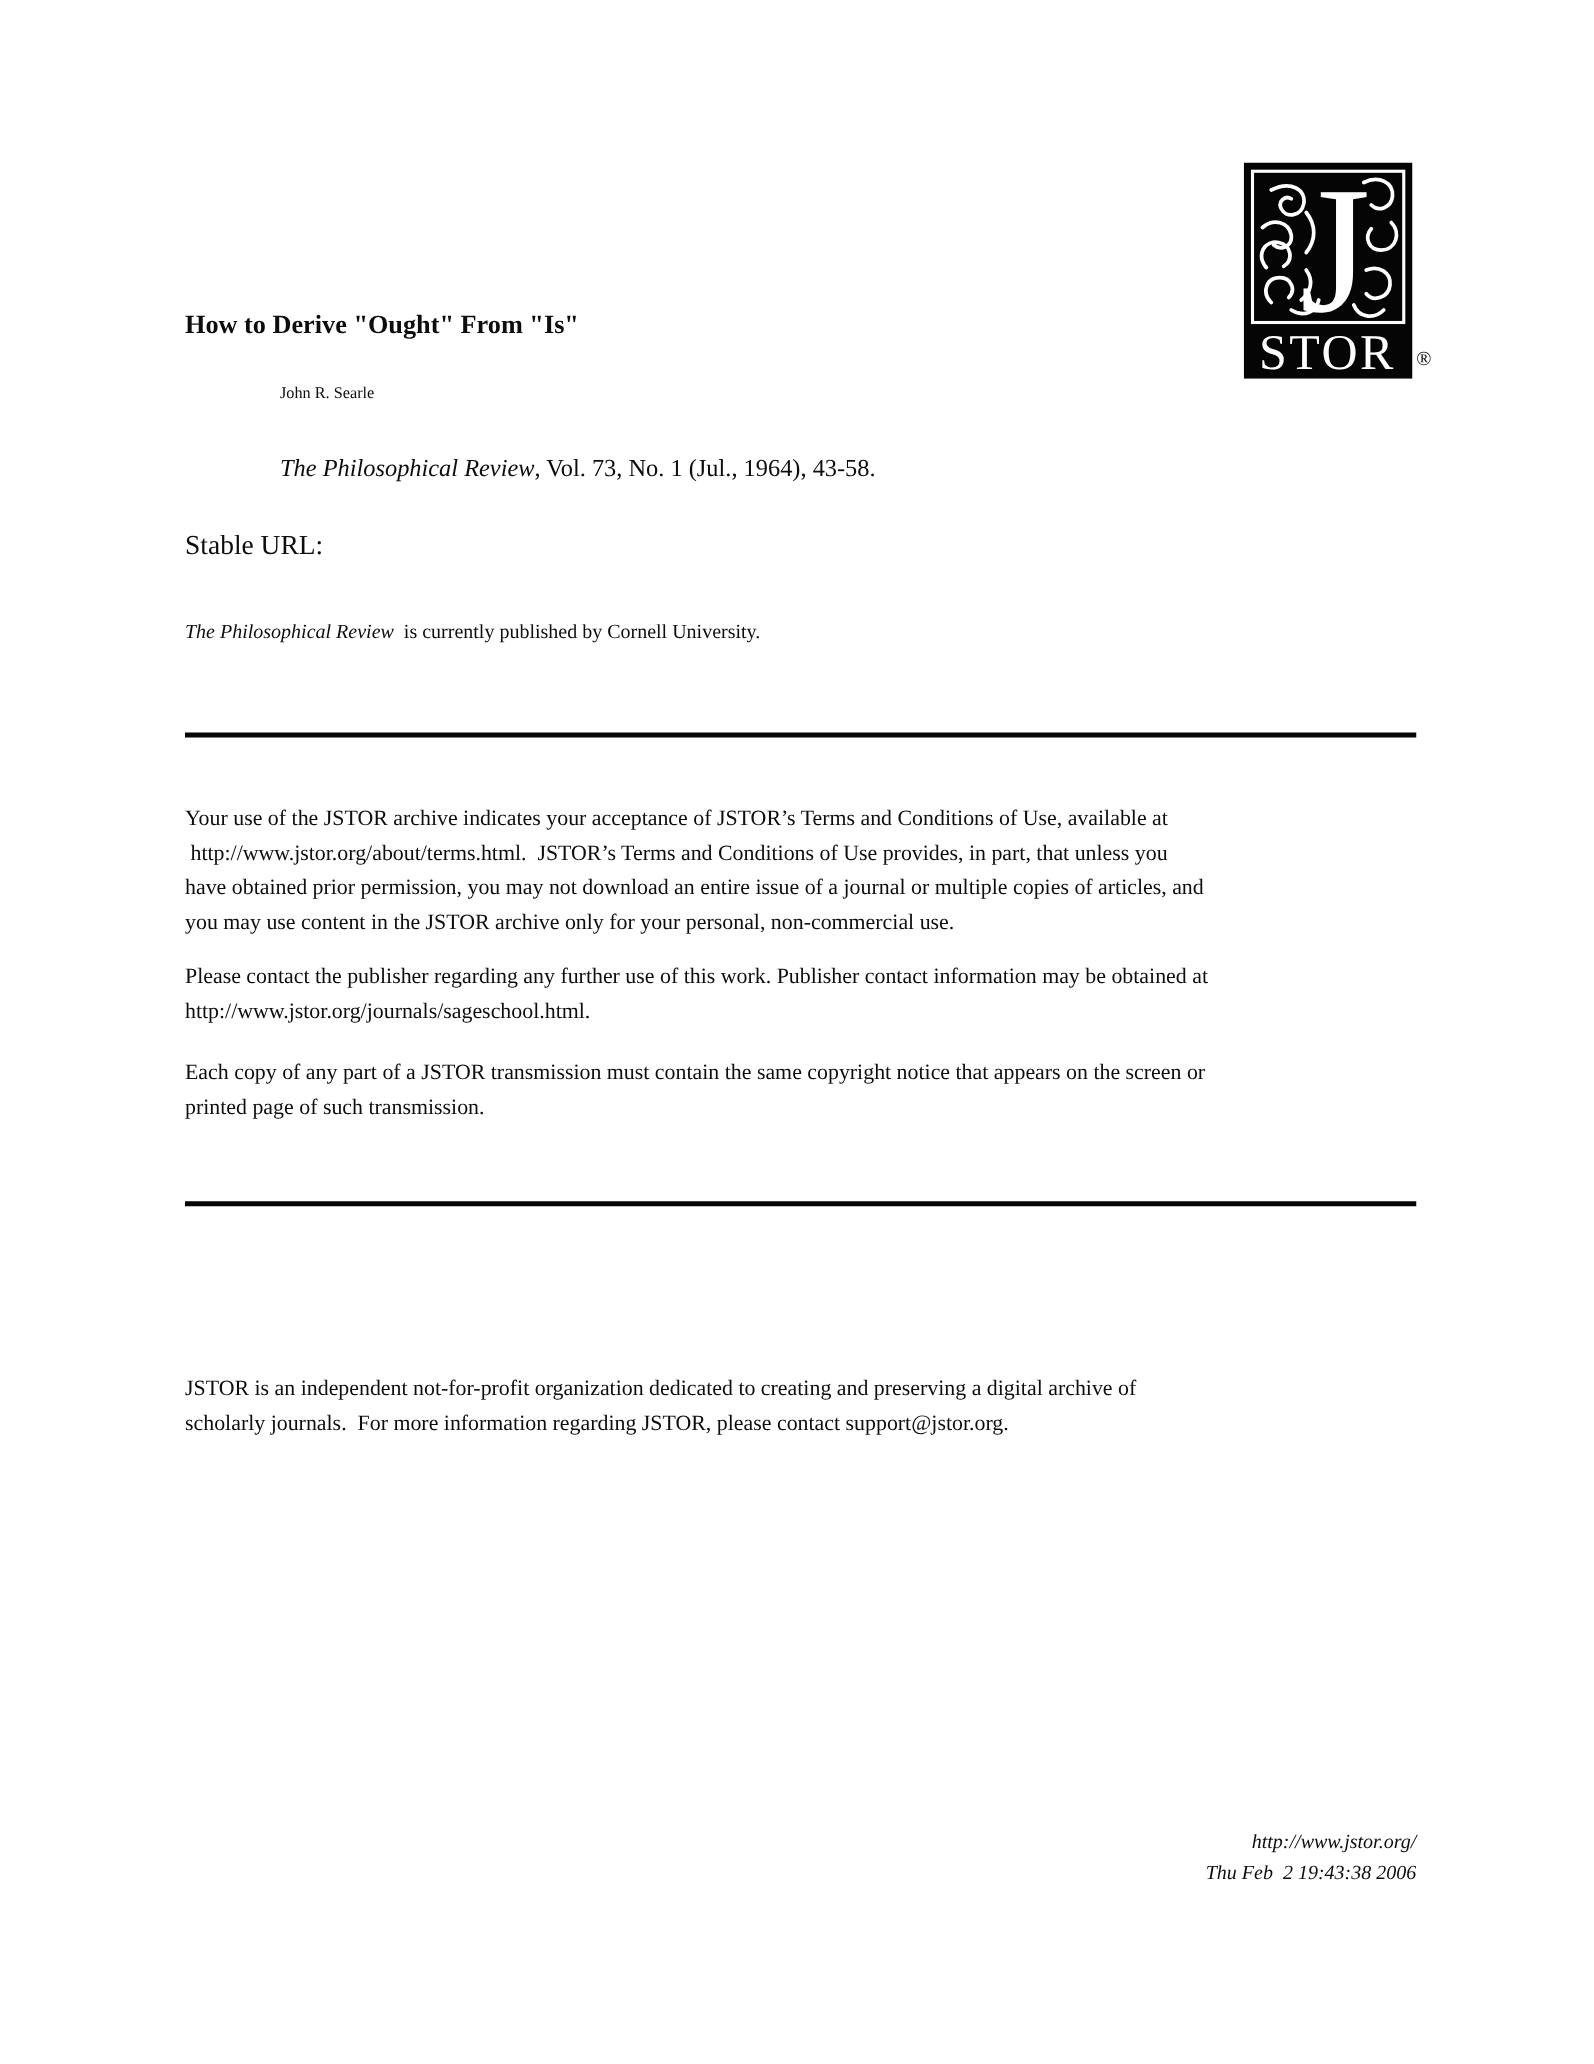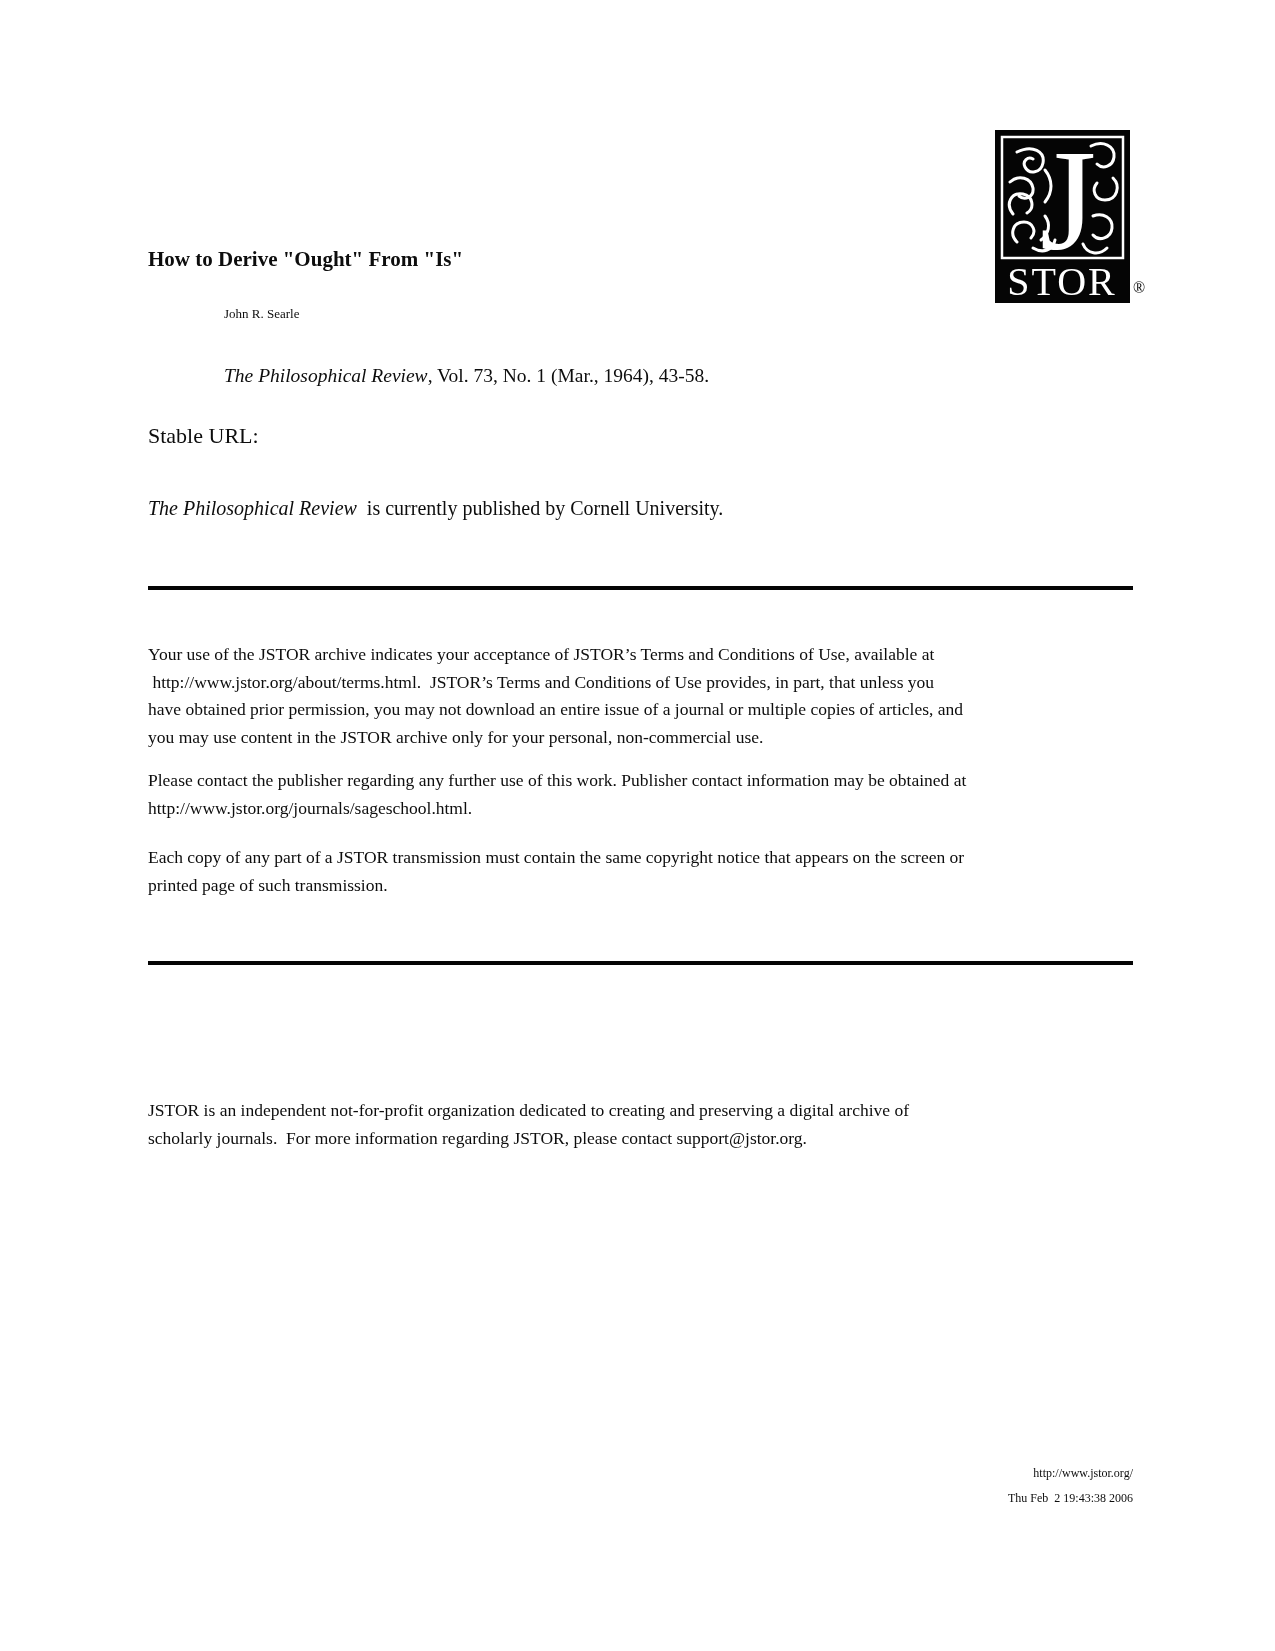--- a/index.html
+++ b/index.html
@@ -15,33 +15,33 @@
     position:absolute;left:148px;top:247px;
     font-size:21px;font-weight:bold;margin:0;
     white-space:pre-wrap;
   }
   .author{position:absolute;left:224px;top:306px;font-size:13px;}
   .journal{position:absolute;left:224px;top:365px;font-size:19.5px;}
   .italic{font-style:italic;}
   .pre{white-space:pre-wrap;}
   .stable-label{position:absolute;left:148px;top:423px;font-size:22px;}
   .stable-url{position:absolute;left:148px;top:451px;font-size:18px;}
-  .published{position:absolute;left:148px;top:497px;font-size:20px;}
+  .published{position:absolute;left:148px;top:497px;font-size:16px;}
   .rule{position:absolute;left:148px;width:985px;height:4px;background:#050505;}
   .rule-1{top:586px;}
   .rule-2{top:961px;}
   .para{position:absolute;left:148px;font-size:17.5px;line-height:27.6px;}
   .para-1{top:641px;}
   .para-2{top:767px;}
   .para-3{top:844px;}
   .para-4{top:1071px;margin-top:26px;}
   .line{white-space:pre-wrap;}
   .footer{
     position:absolute;right:142px;top:1461px;
-    text-align:right;font-size:12px;line-height:25px;
+    text-align:right;font-size:16px;line-height:25px;font-style:italic;
   }
   .logo{position:absolute;left:995px;top:130px;width:135px;height:173px;}
   .reg{position:absolute;left:1133px;top:279px;font-size:16px;}
 </style>
 </head>
 <body>
 
 <div class="page">
 
   <div class="logo">
@@ -62,21 +62,21 @@
         <path d="M50,86 C56,94 54,104 46,110"></path>
       </g>
       <text x="73" y="119" text-anchor="middle" font-size="145" font-family="'Liberation Serif','DejaVu Serif',serif" fill="#ffffff">J</text>
       <text x="67" y="165" text-anchor="middle" font-size="40" letter-spacing="2" font-family="'Liberation Serif','DejaVu Serif',serif" fill="#ffffff">STOR</text>
     </svg>
   </div>
   <span class="reg">®</span>
 
   <h1 class="title">How to Derive "Ought" From "Is"</h1>
   <div class="author">John R. Searle</div>
-  <div class="journal"><span class="italic">The Philosophical Review</span><span class="pre">, Vol. 73, No. 1 (Mar., 1964), 43-58.</span></div>
+  <div class="journal"><span class="italic">The Philosophical Review</span><span class="pre">, Vol. 73, No. 1 (Jul., 1964), 43-58.</span></div>
 
   <div class="stable-label">Stable URL:</div>
 
   <div class="published"><span class="italic">The Philosophical Review</span><span class="pre">  is currently published by Cornell University.</span></div>
 
   <div class="rule rule-1"></div>
 
   <div class="para para-1">
     <div class="line">Your use of the JSTOR archive indicates your acceptance of JSTOR’s Terms and Conditions of Use, available at</div>
     <div class="line"> http://www.jstor.org/about/terms.html.  JSTOR’s Terms and Conditions of Use provides, in part, that unless you</div>

